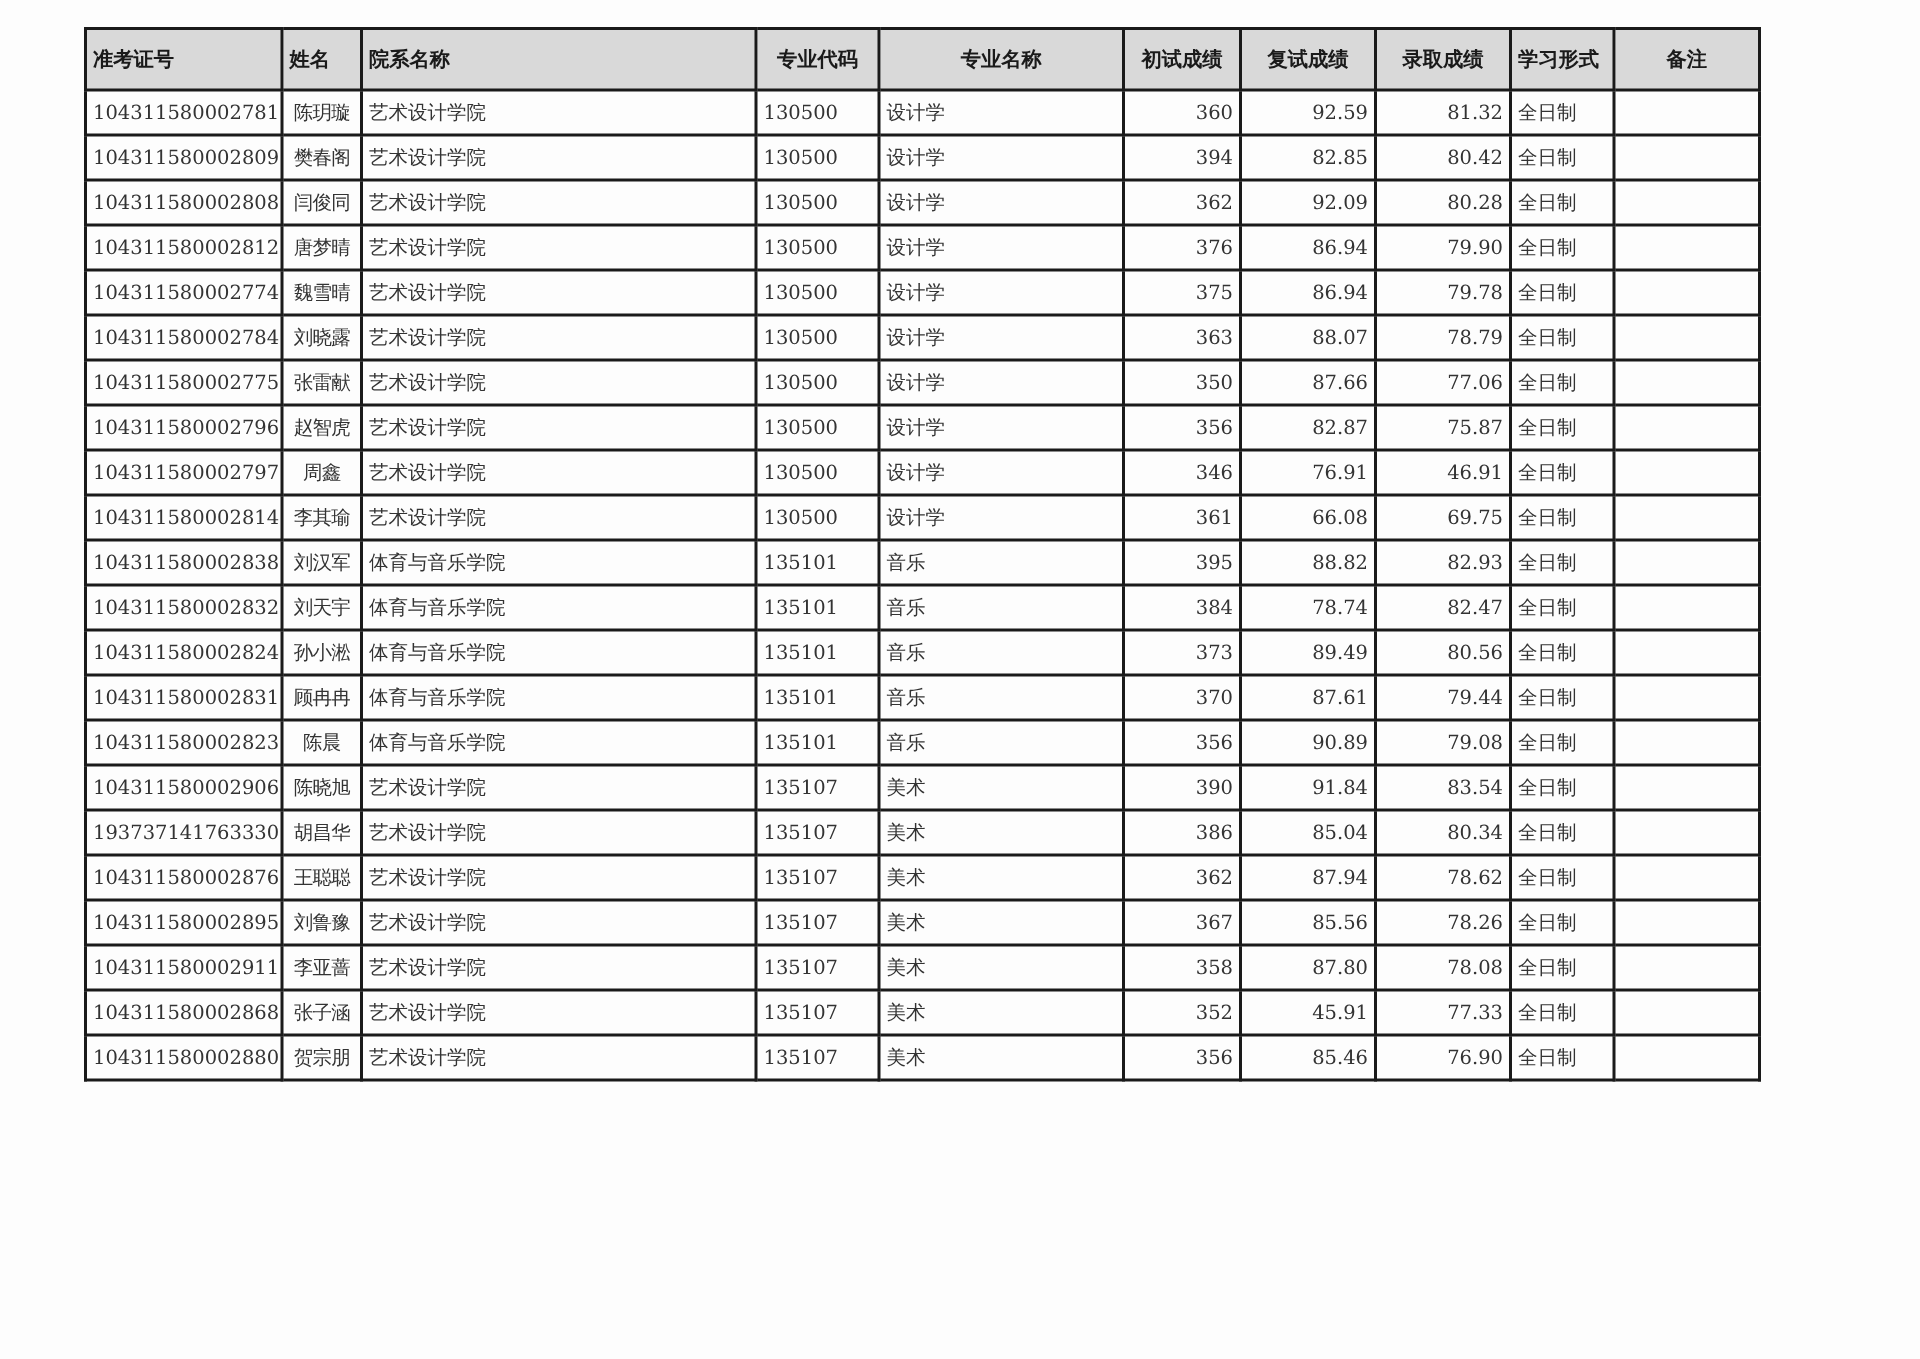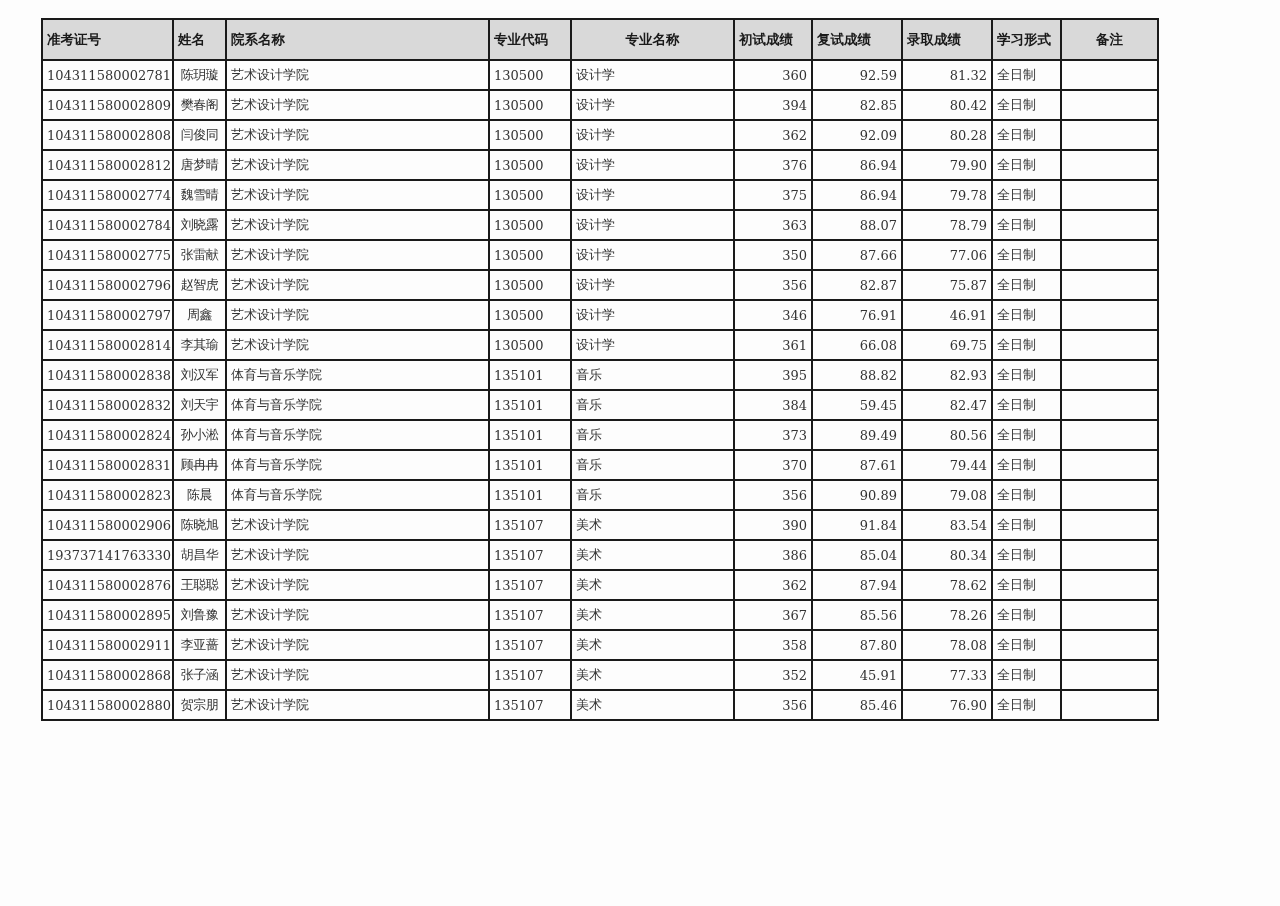--- a/index.html
+++ b/index.html
@@ -13,21 +13,21 @@
     color: #222;
   }
   .page {
     position: relative;
     width: 1280px;
     height: 906px;
     background: #fdfdfd;
   }
   table.roster {
     position: absolute;
-    left: 41px;
+    left: 56px;
     top: 18px;
     border-collapse: collapse;
     table-layout: fixed;
     width: 1116px;
     border: 2px solid #111;
   }
   table.roster th, table.roster td {
     border: 2px solid #1a1a1a;
     height: 30px;
     padding: 0 4px;
@@ -39,21 +39,21 @@
   table.roster thead th {
     background: #d9d9d9;
     height: 41px;
     font-family: "DejaVu Sans", "Liberation Sans", sans-serif;
     font-weight: bold;
     font-size: 13.5px;
     color: #1a1a1a;
   }
   th.left { text-align: left; }
   th.center { }
-  th.right { text-align: left; }
+  th.right { text-align: center; }
   td.num { text-align: right; padding-right: 3px; }
   td.txt { text-align: left; padding-left: 3px; }
   td.name { padding-left: 2px; padding-right: 1px; letter-spacing: -0.5px; text-align: center; }
   tbody tr { height: 24px; }
   tbody td { color: #333; }
 </style>
 </head>
 <body>
 
 <div class="page">
@@ -229,21 +229,21 @@
     <td class="txt"></td>
   </tr>
 
   <tr>
     <td class="txt">104311580002832</td>
     <td class="txt name">刘天宇</td>
     <td class="txt">体育与音乐学院</td>
     <td class="txt">135101</td>
     <td class="txt">音乐</td>
     <td class="num">384</td>
-    <td class="num">59.45</td>
+    <td class="num">78.74</td>
     <td class="num">82.47</td>
     <td class="txt">全日制</td>
     <td class="txt"></td>
   </tr>
 
   <tr>
     <td class="txt">104311580002824</td>
     <td class="txt name">孙小淞</td>
     <td class="txt">体育与音乐学院</td>
     <td class="txt">135101</td>

